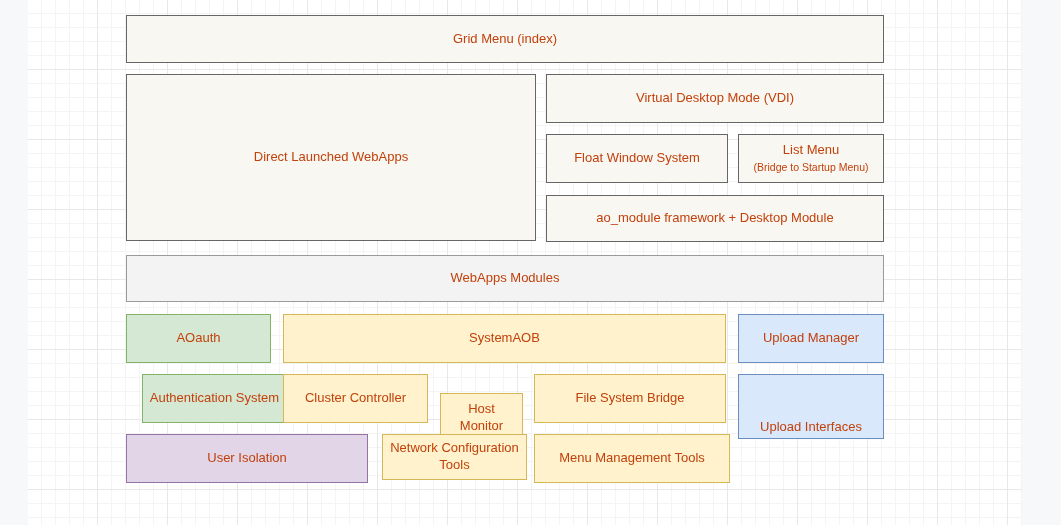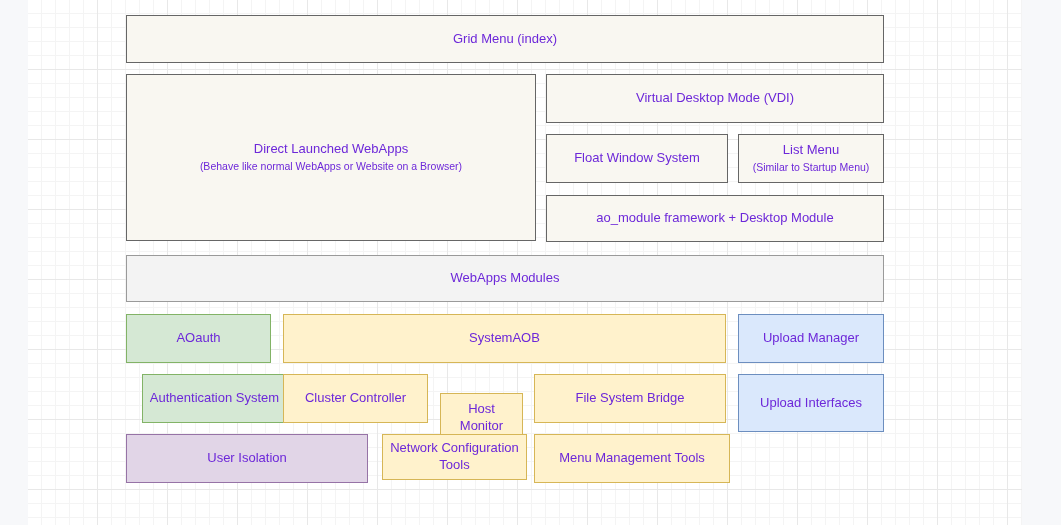--- a/index.html
+++ b/index.html
@@ -41,21 +41,21 @@
       14px 14px;
     background-position: -1px -1px, -1px -1px, -1px -1px, -1px -1px;
   }
   .node {
     position: absolute;
     box-sizing: border-box;
     display: flex;
     align-items: center;
     justify-content: center;
     text-align: center;
-    color: #6d28d9;
+    color: #c2410c;
     font-size: 13px;
     line-height: 1.28;
     border-width: 1px;
     border-style: solid;
     padding: 2px 6px;
   }
   .node .label { display: block; }
   .node .sub {
     display: block;
     font-size: 10.5px;
@@ -77,37 +77,36 @@
   <div id="grid" style="background-image: linear-gradient(to right, rgb(232, 232, 232) 1px, transparent 1px), linear-gradient(rgb(232, 232, 232) 1px, transparent 1px), linear-gradient(to right, rgb(244, 244, 244) 1px, transparent 1px), linear-gradient(rgb(244, 244, 244) 1px, transparent 1px); background-size: 70px 70px, 70px 70px, 14px 14px, 14px 14px;"></div>
   <div id="nodes-layer">
       <div class="node cream thick" style="left: 126px; top: 15px; width: 758px; height: 48px;">
         <div>
           <span class="label">Grid Menu (index)</span>
         </div>
       </div>
       <div class="node cream thick" style="left: 126px; top: 74px; width: 410px; height: 167px;">
         <div>
           <span class="label">Direct Launched WebApps</span>
-          <span class="sub">(Behave like normal WebApps or Website on a Browser)</span>
         </div>
       </div>
       <div class="node cream thick" style="left: 546px; top: 74px; width: 338px; height: 49px;">
         <div>
           <span class="label">Virtual Desktop Mode (VDI)</span>
         </div>
       </div>
       <div class="node cream thick" style="left: 546px; top: 134px; width: 182px; height: 49px;">
         <div>
           <span class="label">Float Window System</span>
         </div>
       </div>
       <div class="node cream thick" style="left: 738px; top: 134px; width: 146px; height: 49px;">
         <div>
           <span class="label">List Menu</span>
-          <span class="sub">(Similar to Startup Menu)</span>
+          <span class="sub">(Bridge to Startup Menu)</span>
         </div>
       </div>
       <div class="node cream thick" style="left: 546px; top: 195px; width: 338px; height: 47px;">
         <div>
           <span class="label">ao_module framework + Desktop Module</span>
         </div>
       </div>
       <div class="node gray thick" style="left: 126px; top: 255px; width: 758px; height: 47px;">
         <div>
           <span class="label">WebApps Modules</span>
@@ -141,21 +140,21 @@
       <div class="node yellow" style="left: 440px; top: 393px; width: 83px; height: 49px;">
         <div>
           <span class="label">Host Monitor</span>
         </div>
       </div>
       <div class="node yellow" style="left: 534px; top: 374px; width: 192px; height: 49px;">
         <div>
           <span class="label">File System Bridge</span>
         </div>
       </div>
-      <div class="node blue" style="left: 738px; top: 374px; width: 146px; height: 58px;">
+      <div class="node blue" style="left: 738px; top: 374px; width: 146px; height: 65px; align-items: flex-end;">
         <div>
           <span class="label">Upload Interfaces</span>
         </div>
       </div>
       <div class="node purple" style="left: 126px; top: 434px; width: 242px; height: 49px;">
         <div>
           <span class="label">User Isolation</span>
         </div>
       </div>
       <div class="node yellow" style="left: 382px; top: 434px; width: 145px; height: 46px;">

